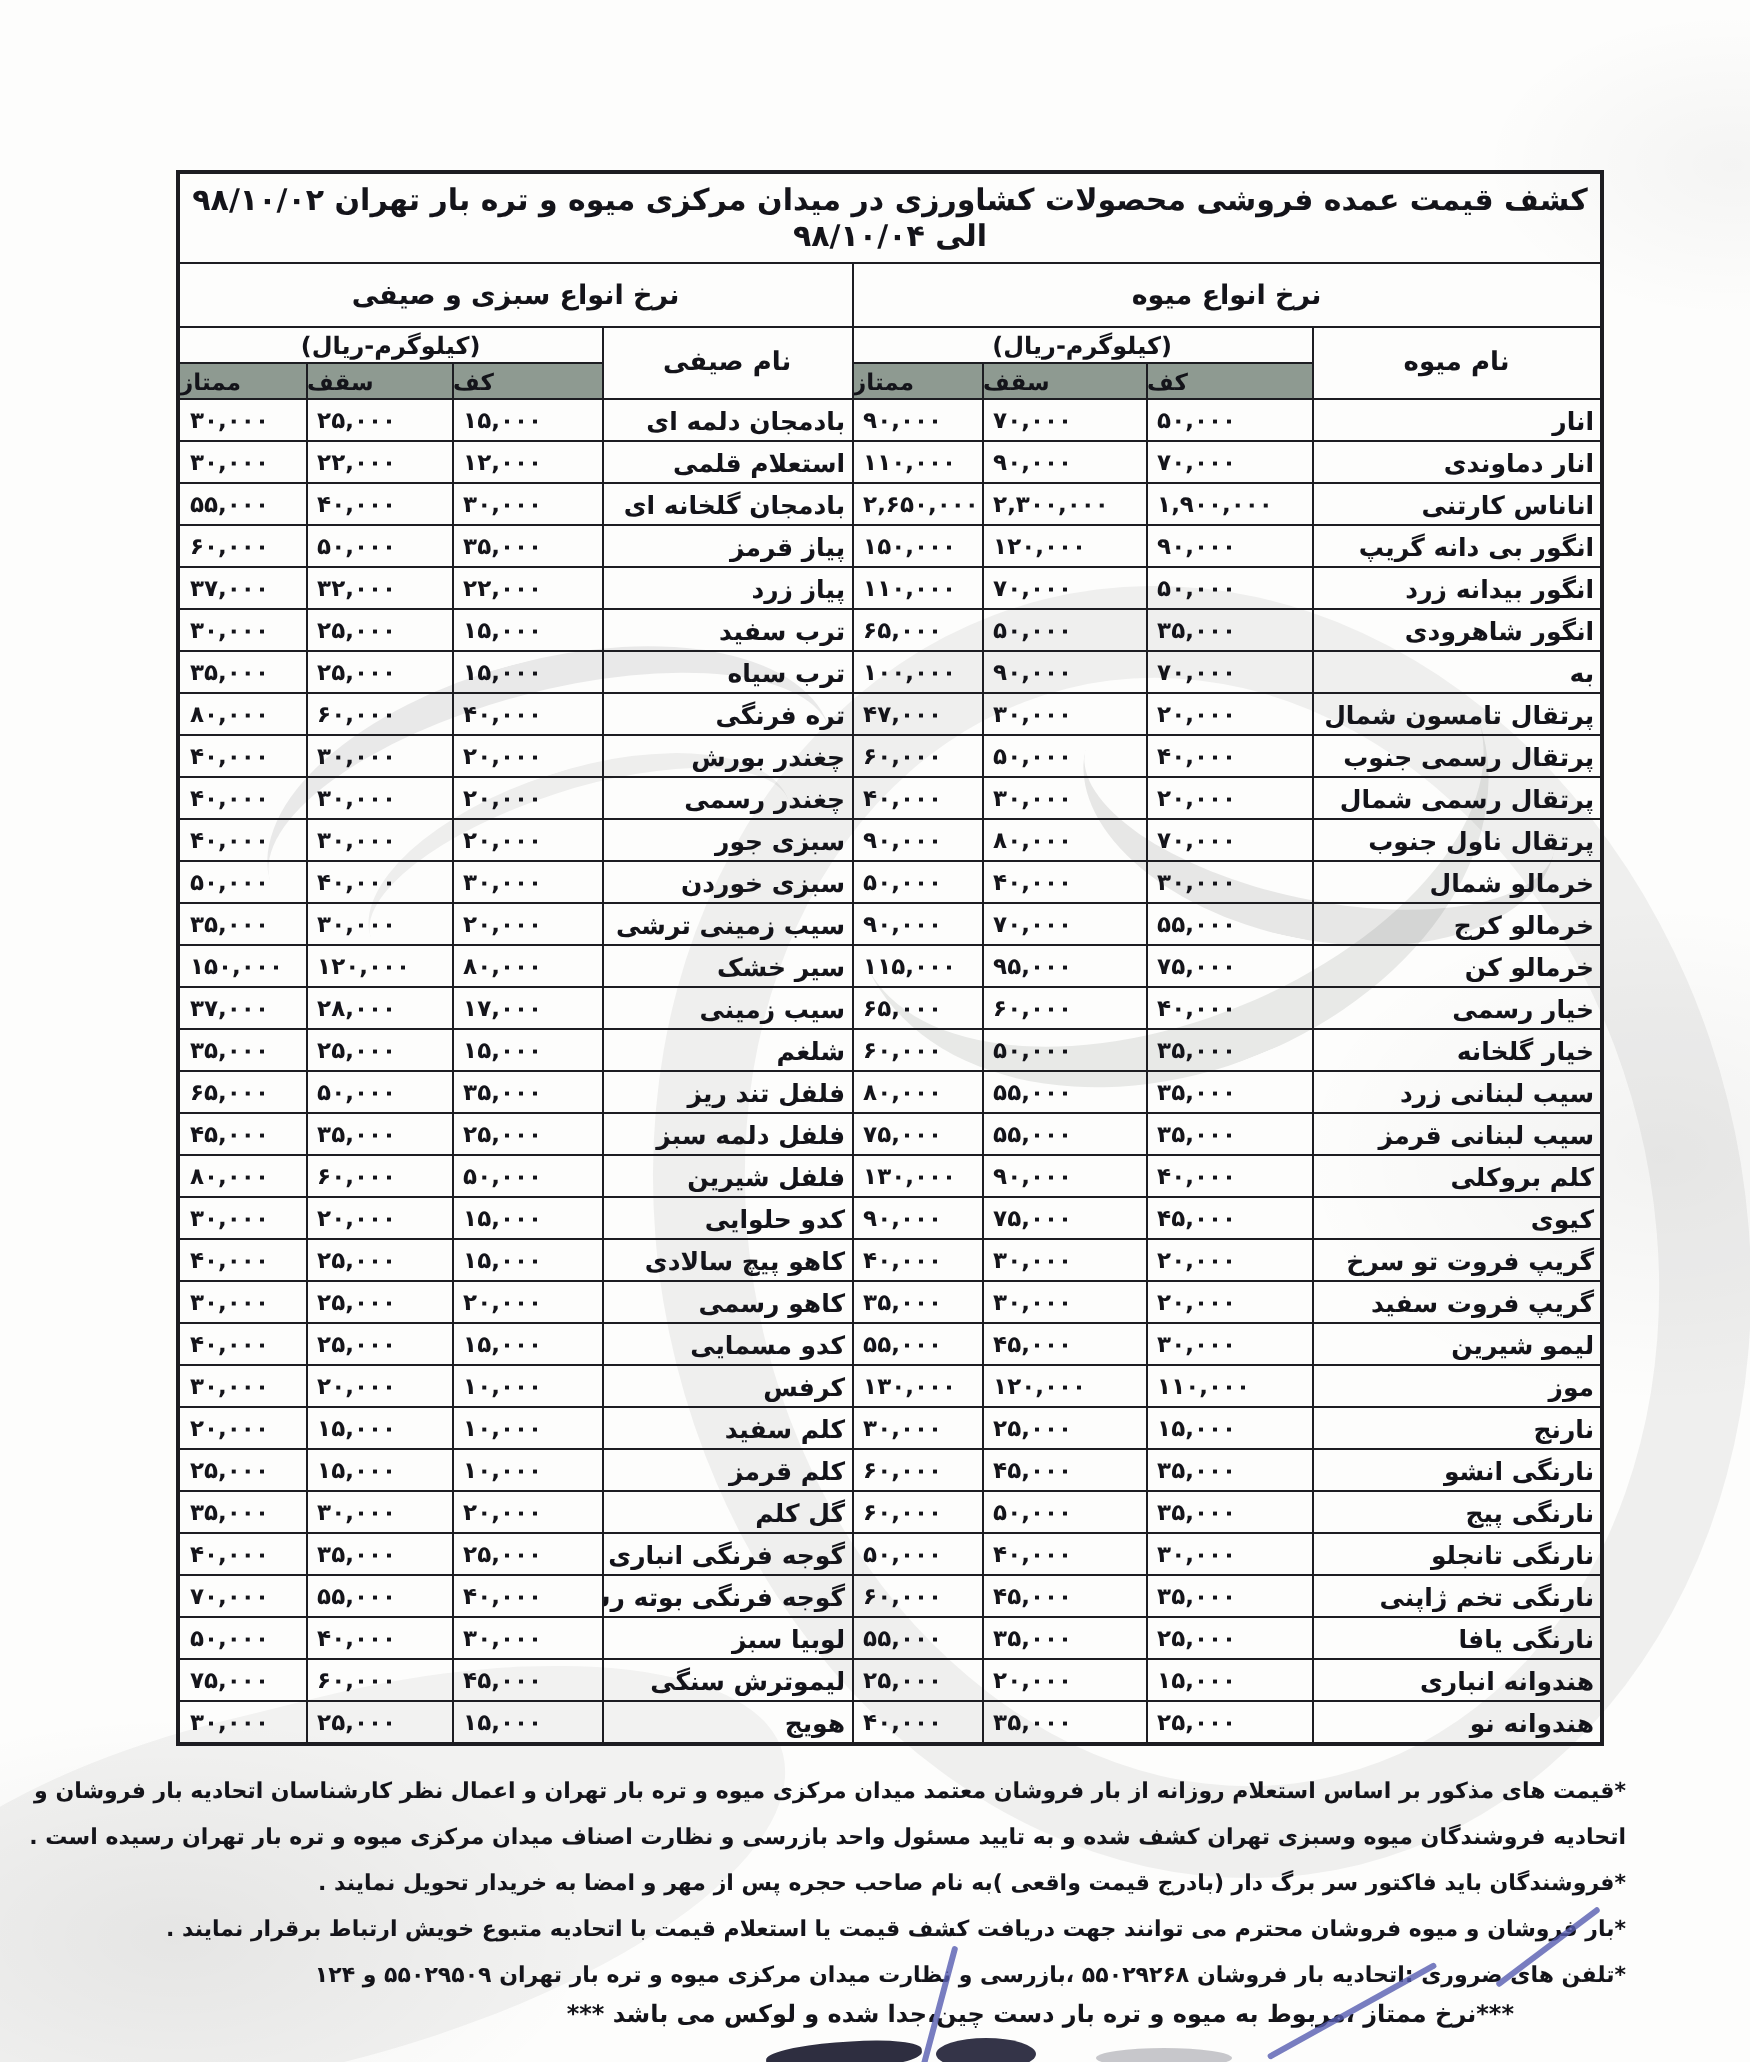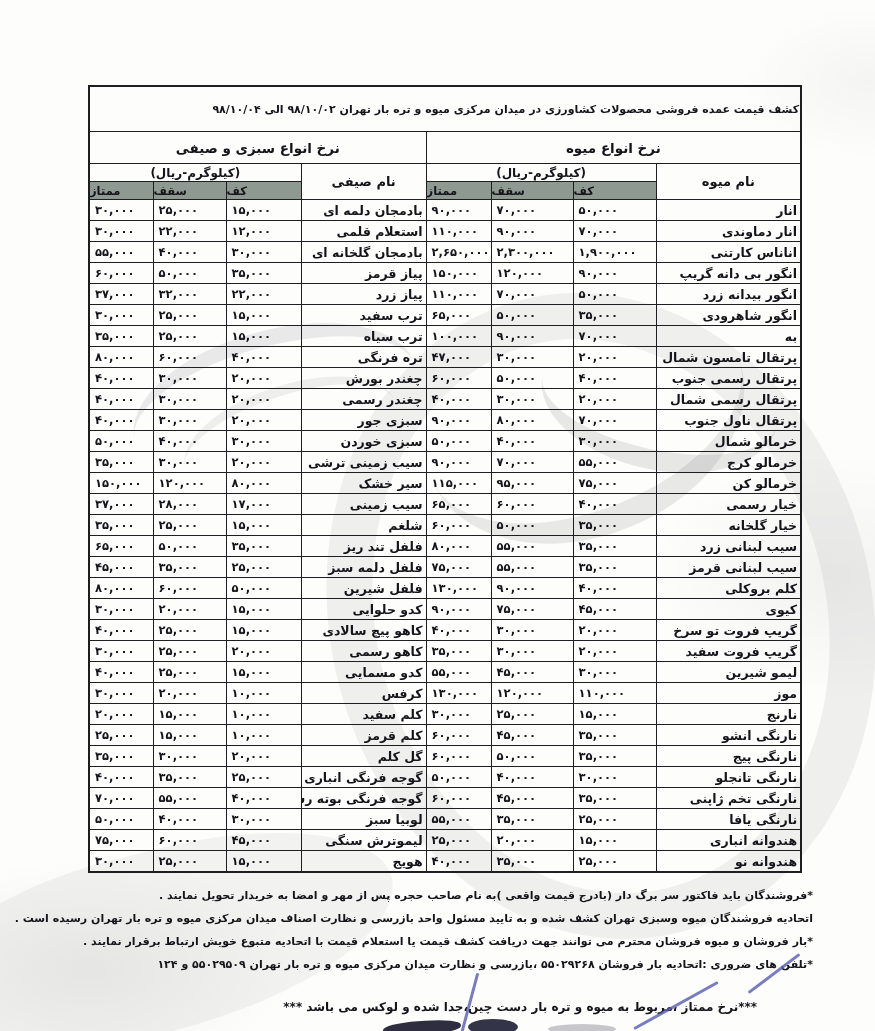--- a/index.html
+++ b/index.html
@@ -33,21 +33,21 @@
   .stamp1{left:383px;top:1021px;width:78px;height:14px;background:#2e2e40;border-radius:45%;transform:rotate(-4deg);}
   .stamp2{left:468px;top:1019px;width:50px;height:16px;background:#343448;border-radius:50%;}
   .stamp3{left:548px;top:1024px;width:68px;height:10px;background:#9a9aa2;border-radius:50%;opacity:.55;}
   
   table.price{
     position:absolute;top:85px;left:88px;width:712px;
     border-collapse:collapse;table-layout:fixed;
     border:2.5px solid var(--table-border,#1d1d22);
   }
   table.price td{border:1.4px solid var(--table-border,#1d1d22);overflow:hidden;}
-  .title-row td{height:42px;font-size:11px;text-align:right;}
+  .title-row td{height:42px;font-size:15px;text-align:center;}
   .section-row td{height:29px;font-size:13.5px;text-align:center;}
   .unit-cell{height:17px;font-size:12px;text-align:center;padding:0;}
   .name-h{font-size:13px;text-align:center;}
   .cols-row td{height:17px;background:var(--header-cell-bg,#8e9a91);font-size:11.5px;text-align:left;padding:0;}
   tbody td{height:20px;padding:0;}
   td.nm{font-size:12.5px;text-align:right;padding-right:3px;white-space:nowrap;}
   td.num{font-size:11.5px;text-align:left;direction:ltr;padding-left:5px;white-space:nowrap;}
   
   .footnotes{position:absolute;top:887px;right:62px;width:756px;font-size:11px;text-align:right;direction:rtl;}
   .footnotes .fn{line-height:18.5px;margin-bottom:4.5px;white-space:nowrap;}
@@ -417,22 +417,23 @@
           <td class="num">۴۰,۰۰۰</td>
           <td class="nm">هویج</td>
           <td class="num">۱۵,۰۰۰</td>
           <td class="num">۲۵,۰۰۰</td>
           <td class="num">۳۰,۰۰۰</td>
         </tr>
       </tbody>
   </table>
 
   <div class="footnotes">
+      <div class="fn">*قیمت های مذکور بر اساس استعلام روزانه از بار فروشان معتمد میدان مرکزی میوه و تره بار تهران و اعمال نظر کارشناسان اتحادیه بار فروشان و</div>
+      <div class="fn">اتحادیه فروشندگان میوه وسبزی تهران کشف شده و به تایید مسئول واحد بازرسی و نظارت اصناف میدان مرکزی میوه و تره بار تهران رسیده است .</div>
       <div class="fn">*فروشندگان باید فاکتور سر برگ دار (بادرج قیمت واقعی )به نام صاحب حجره پس از مهر و امضا به خریدار تحویل نمایند .</div>
-      <div class="fn">اتحادیه فروشندگان میوه وسبزی تهران کشف شده و به تایید مسئول واحد بازرسی و نظارت اصناف میدان مرکزی میوه و تره بار تهران رسیده است .</div>
       <div class="fn">*بار فروشان و میوه فروشان محترم می توانند جهت دریافت کشف قیمت  یا استعلام قیمت با اتحادیه متبوع خویش ارتباط برقرار نمایند .</div>
       <div class="fn">*تلفن های ضروری :اتحادیه بار فروشان ۵۵۰۲۹۲۶۸  ،بازرسی و نظارت میدان مرکزی میوه و تره بار تهران ۵۵۰۲۹۵۰۹  و  ۱۲۴</div>
     </div>
   <div class="final-note">***نرخ ممتاز ،مربوط به میوه و تره بار دست چین،جدا شده و لوکس می باشد ***</div>
 
   <div class="pen pen-a"></div>
   <div class="pen pen-b"></div>
   <div class="pen pen-c"></div>
   <div class="stamp stamp1"></div>
   <div class="stamp stamp2"></div>

